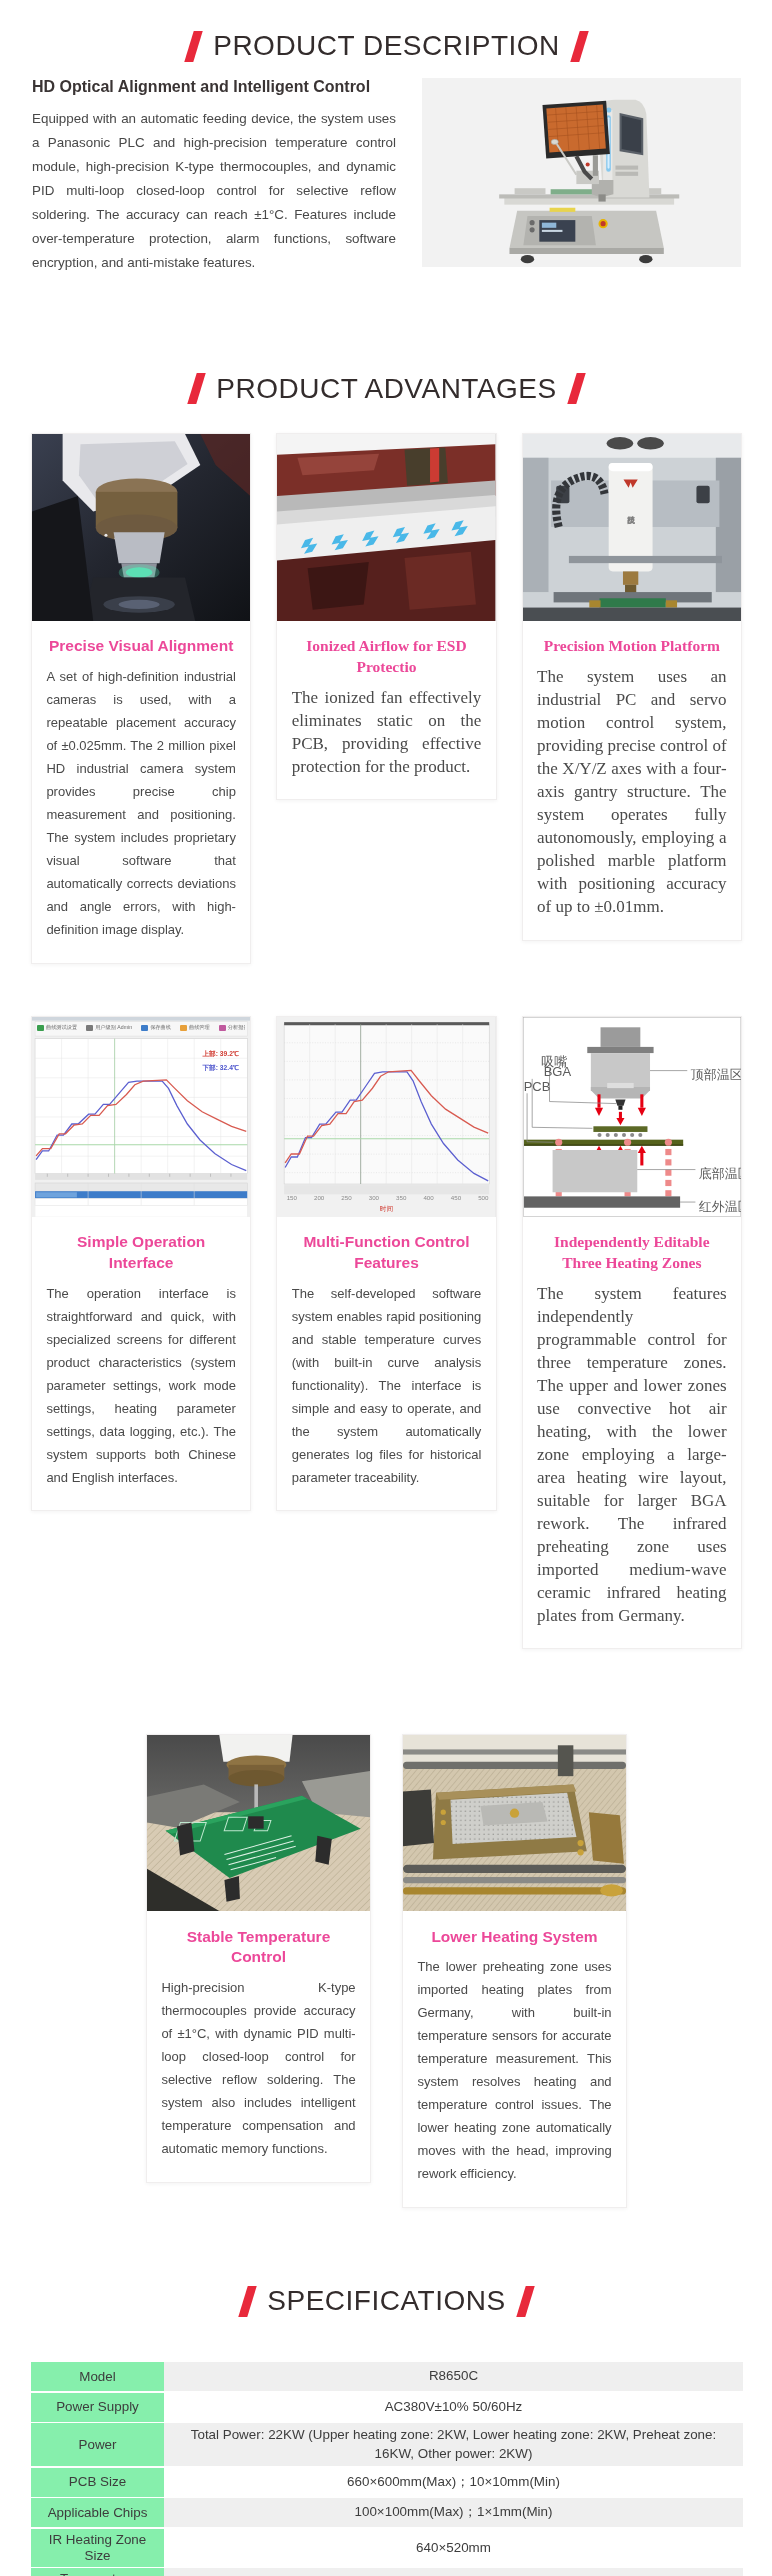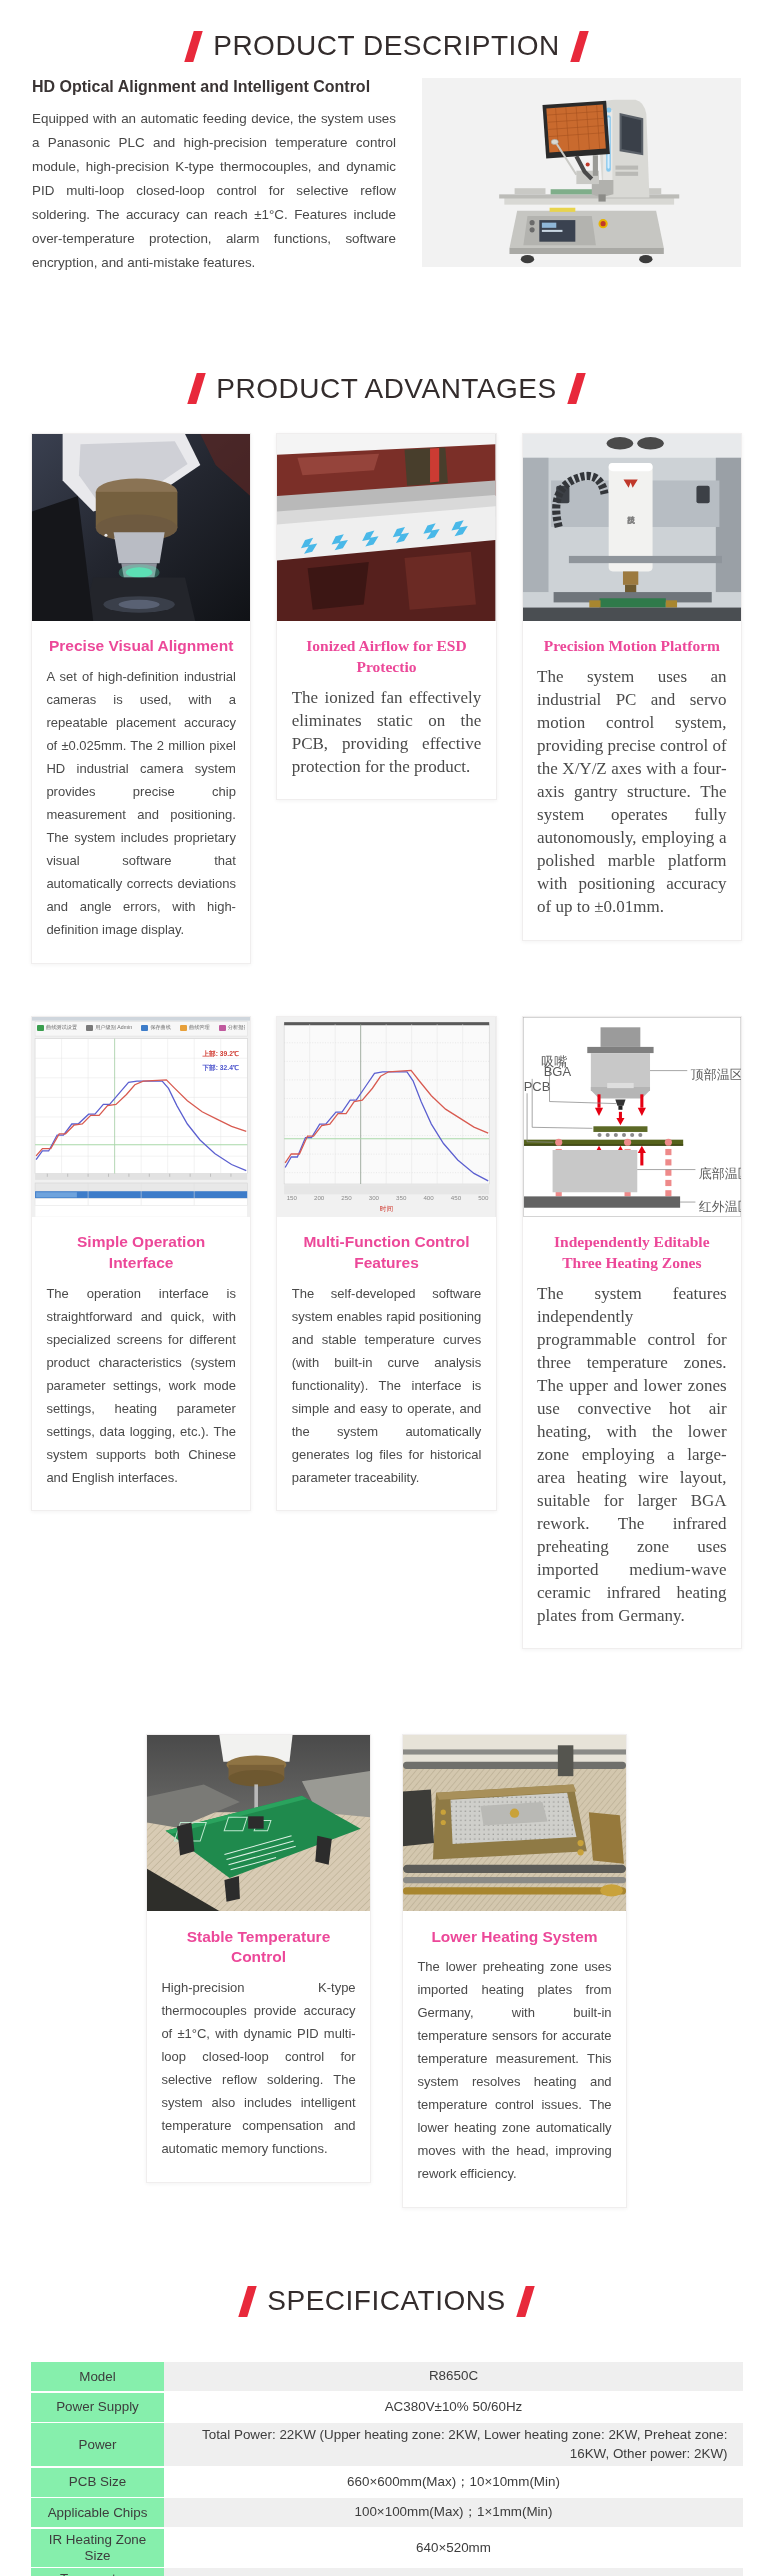--- a/index.html
+++ b/index.html
@@ -49,21 +49,21 @@
   .ann-upper{position:absolute;top:33px;right:11.3px;font-size:6.7px;font-weight:700;color:#d03a30;}
   .ann-lower{position:absolute;top:47px;right:11.3px;font-size:6.7px;font-weight:700;color:#4a52cc;}
 
   
   .dg-label{position:absolute;font-size:13px;color:#5c5c5c;white-space:nowrap;}
 
   
   .spec-table{margin:45px 30px 0 31px;}
   .spec-row{display:flex;margin-bottom:1.5px;}
   .spec-label{width:133px;background:#86efac;display:flex;align-items:center;justify-content:center;text-align:center;font-size:13.4px;color:#3d3d3d;min-height:29px;padding:3.1px 7.2px;box-sizing:border-box;line-height:16px;}
-  .spec-value{flex:1;display:flex;align-items:center;justify-content:center;text-align:right;font-size:13.4px;color:#3d3d3d;min-height:29px;padding:3.1px 15.5px;box-sizing:border-box;line-height:18.5px;background:#fff;}
+  .spec-value{flex:1;display:flex;align-items:center;justify-content:center;text-align:center;font-size:13.4px;color:#3d3d3d;min-height:29px;padding:3.1px 15.5px;box-sizing:border-box;line-height:18.5px;background:#fff;}
   .spec-row:nth-child(odd) .spec-value{background:#efefef;}
 </style>
 </head>
 <body>
 
 <div class="sec-title" id="title-description">
   <span class="slash"></span>
   <h2>PRODUCT DESCRIPTION</h2>
   <span class="slash"></span>
 </div>

